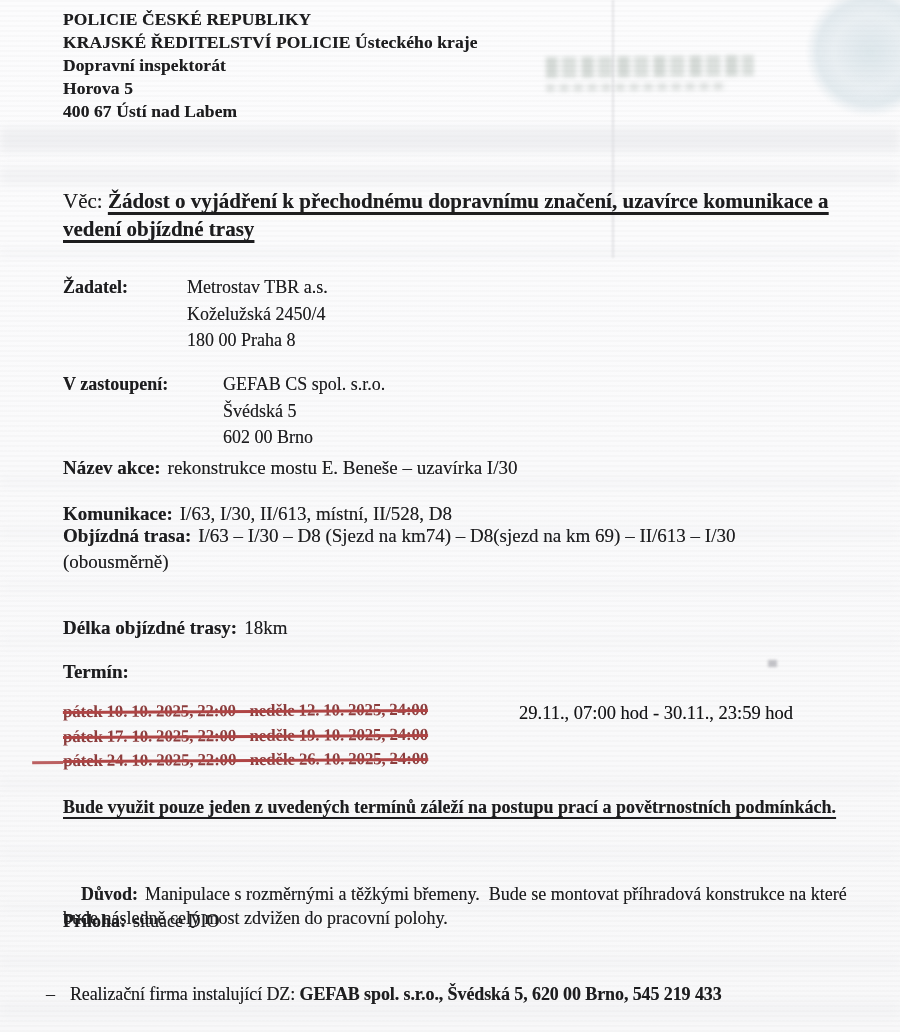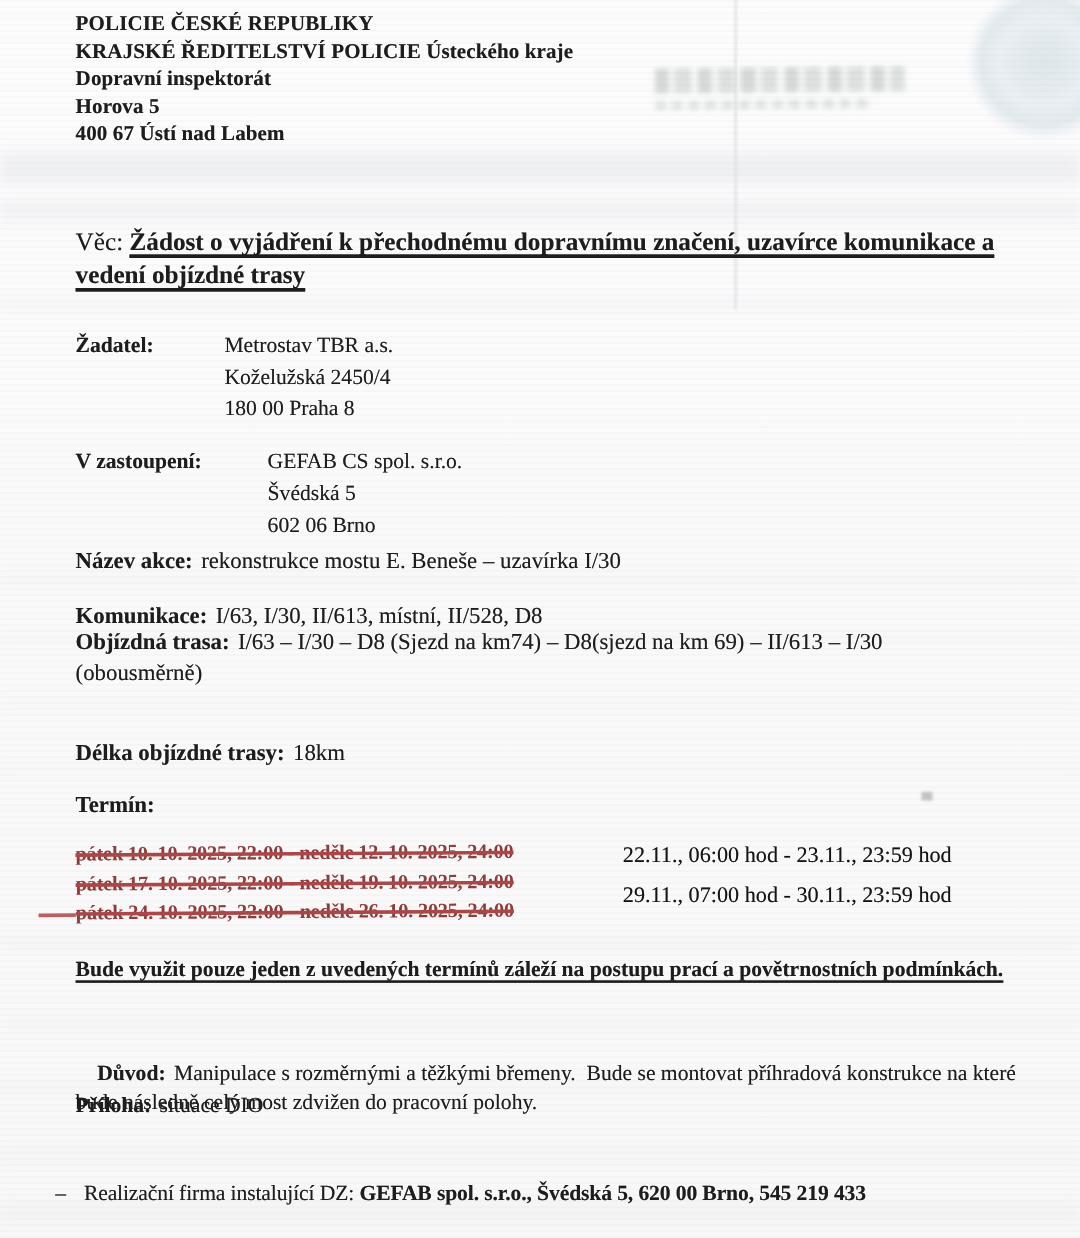--- a/index.html
+++ b/index.html
@@ -136,21 +136,21 @@
       <div>Koželužská 2450/4</div>
       <div>180 00 Praha 8</div>
     </div>
   </div>
 
   <div class="abs frow" style="top:371px;gap:36px;">
     <div class="lblcol">V zastoupení:</div>
     <div>
       <div>GEFAB CS spol. s.r.o.</div>
       <div>Švédská 5</div>
-      <div>602 06 Brno</div>
+      <div>602 00 Brno</div>
     </div>
   </div>
 
   <div class="abs fline" style="top:455px;">
     <span class="lbl">Název akce:</span><span>rekonstrukce mostu E. Beneše – uzavírka I/30</span>
   </div>
 
   <div class="abs fline" style="top:501px;">
     <span class="lbl">Komunikace:</span><span>I/63, I/30, II/613, místní, II/528, D8</span>
   </div>
@@ -170,21 +170,20 @@
     <span class="lbl">Termín:</span>
   </div>
 
   <div class="abs cancelled">
     <span class="strike">pátek 10. 10. 2025, 22:00 - neděle 12. 10. 2025, 24:00</span>
     <span class="strike">pátek 17. 10. 2025, 22:00 - neděle 19. 10. 2025, 24:00</span>
     <span class="strike overshoot">pátek 24. 10. 2025, 22:00 - neděle 26. 10. 2025, 24:00</span>
   </div>
 
   <div class="abs active-dates">
-    <div>22.11., 06:00 hod - 23.11., 23:59 hod</div>
     <div>29.11., 07:00 hod - 30.11., 23:59 hod</div>
   </div>
 
   <div class="abs note">Bude využit pouze jeden z uvedených termínů záleží na postupu prací a povětrnostních podmínkách.</div>
 
   <div class="abs reason">
     <span class="lbl">Důvod:</span><span>Manipulace s rozměrnými a těžkými břemeny.  Bude se montovat příhradová konstrukce na které bude následně celý most zdvižen do pracovní polohy.</span>
   </div>
 
   <div class="abs attachment">

